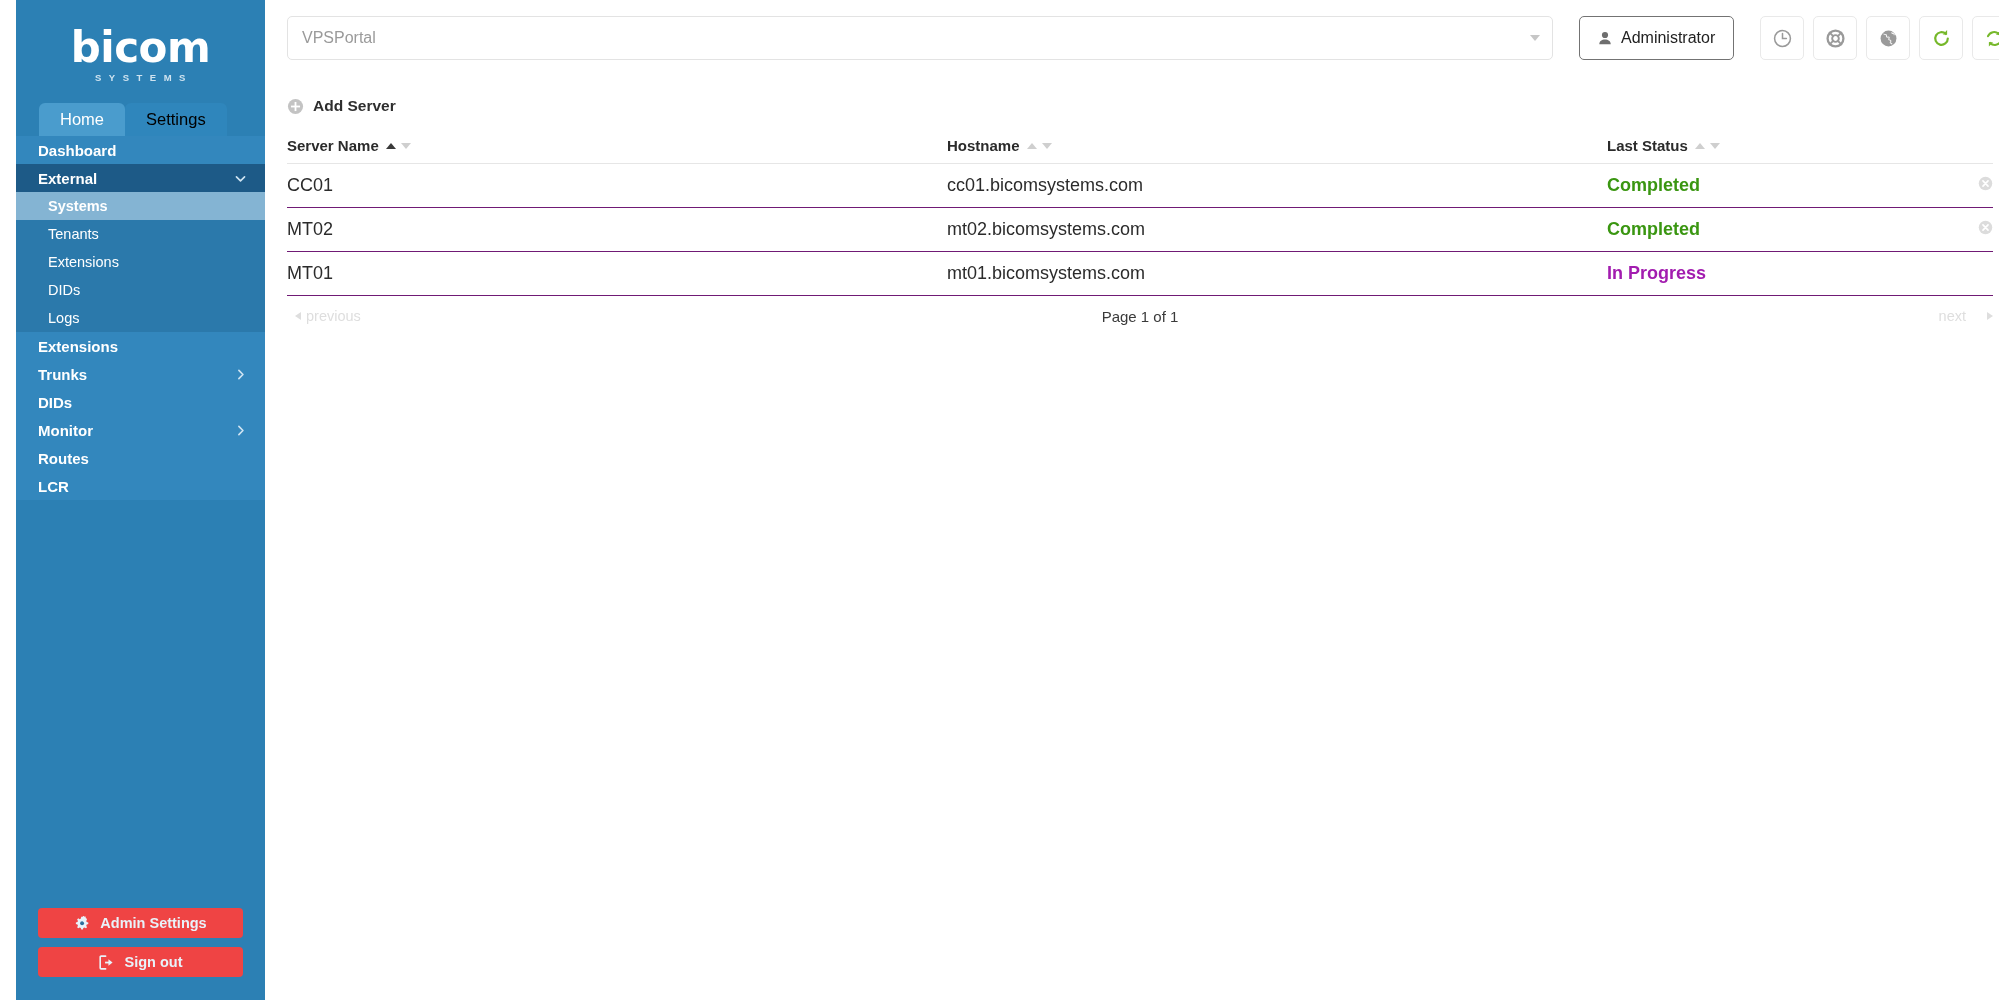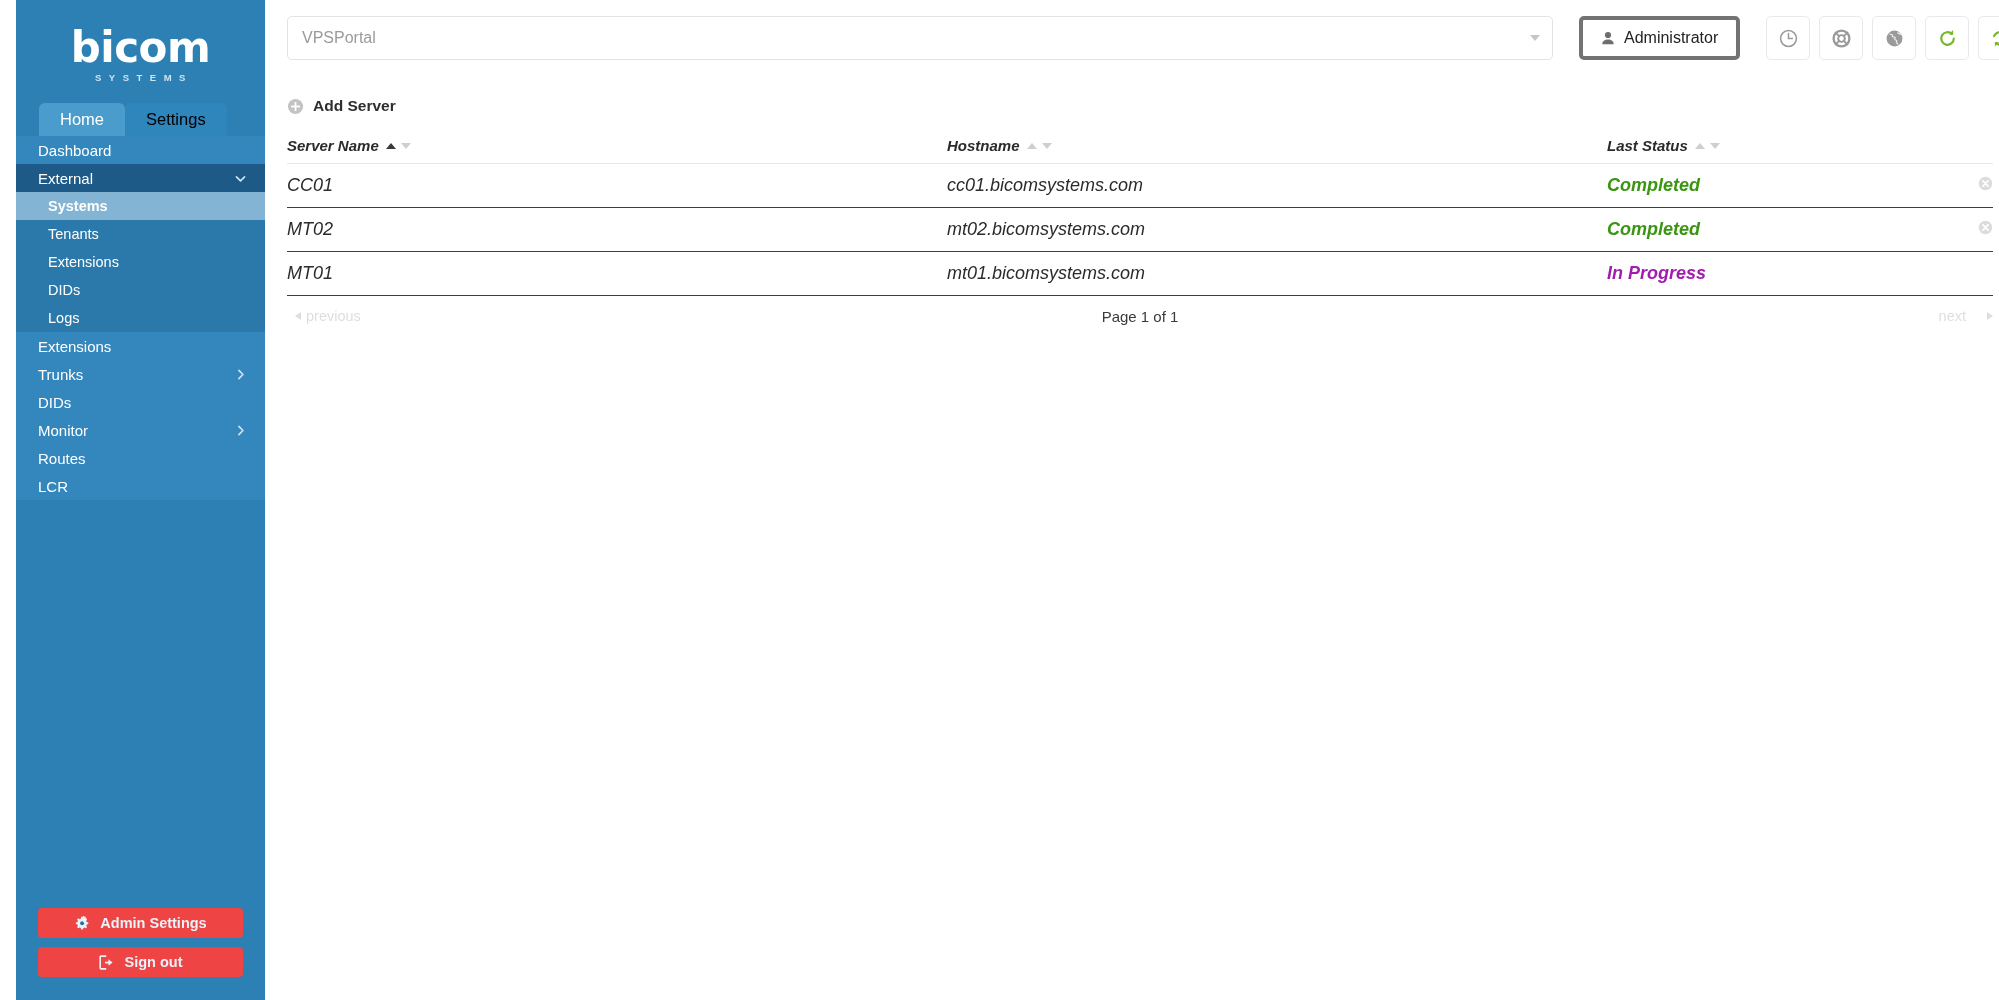--- a/index.html
+++ b/index.html
@@ -70,21 +70,21 @@
 
   
   .nav { margin-top: 0; }
   .nav-item {
     height: 28px;
     display: flex;
     align-items: center;
     padding-left: 22px;
     color: #ffffff;
     font-size: 15px;
-    font-weight: 400;
+    font-weight: 700;
     cursor: pointer;
     position: relative;
   }
   .nav-item.top-level { background: #3387bd; }
   .nav-item.expanded {
     background: #1d5a87;
   }
   .nav-sub-wrap { background: #2b79ab; }
   .nav-sub {
     height: 28px;
@@ -167,21 +167,21 @@
     top: 50%;
     transform: translateY(-50%);
     width: 0; height: 0;
     border-left: 5px solid transparent;
     border-right: 5px solid transparent;
     border-top: 6px solid #c6c6c6;
   }
   .admin-btn {
     margin-left: 26px;
     height: 44px;
-    border: 4px solid #737373;
+    border: 1px solid #737373;
     border-radius: 5px;
     background: #fff;
     display: flex;
     align-items: center;
     gap: 9px;
     padding: 0 18px;
     font-size: 16px;
     color: #222;
     font-weight: 400;
     cursor: pointer;
@@ -210,21 +210,21 @@
   }
   .add-server .label {
     font-size: 15.5px;
     font-weight: 700;
     color: #2e2e2e;
   }
   .add-server svg { display: block; }
 
   
   .table-wrap { margin: 22px 22px 0 22px; }
-  table.grid { width: 100%; border-collapse: collapse; table-layout: fixed; font-style: italic; }
+  table.grid { width: 100%; border-collapse: collapse; table-layout: fixed; }
   table.grid th {
     text-align: left;
     font-size: 15px;
     font-weight: 700;
     color: #2b2b2b;
     padding: 0 0 9px 0;
     border-bottom: 1px solid #e6e6e6;
     vertical-align: bottom;
     white-space: nowrap;
   }

